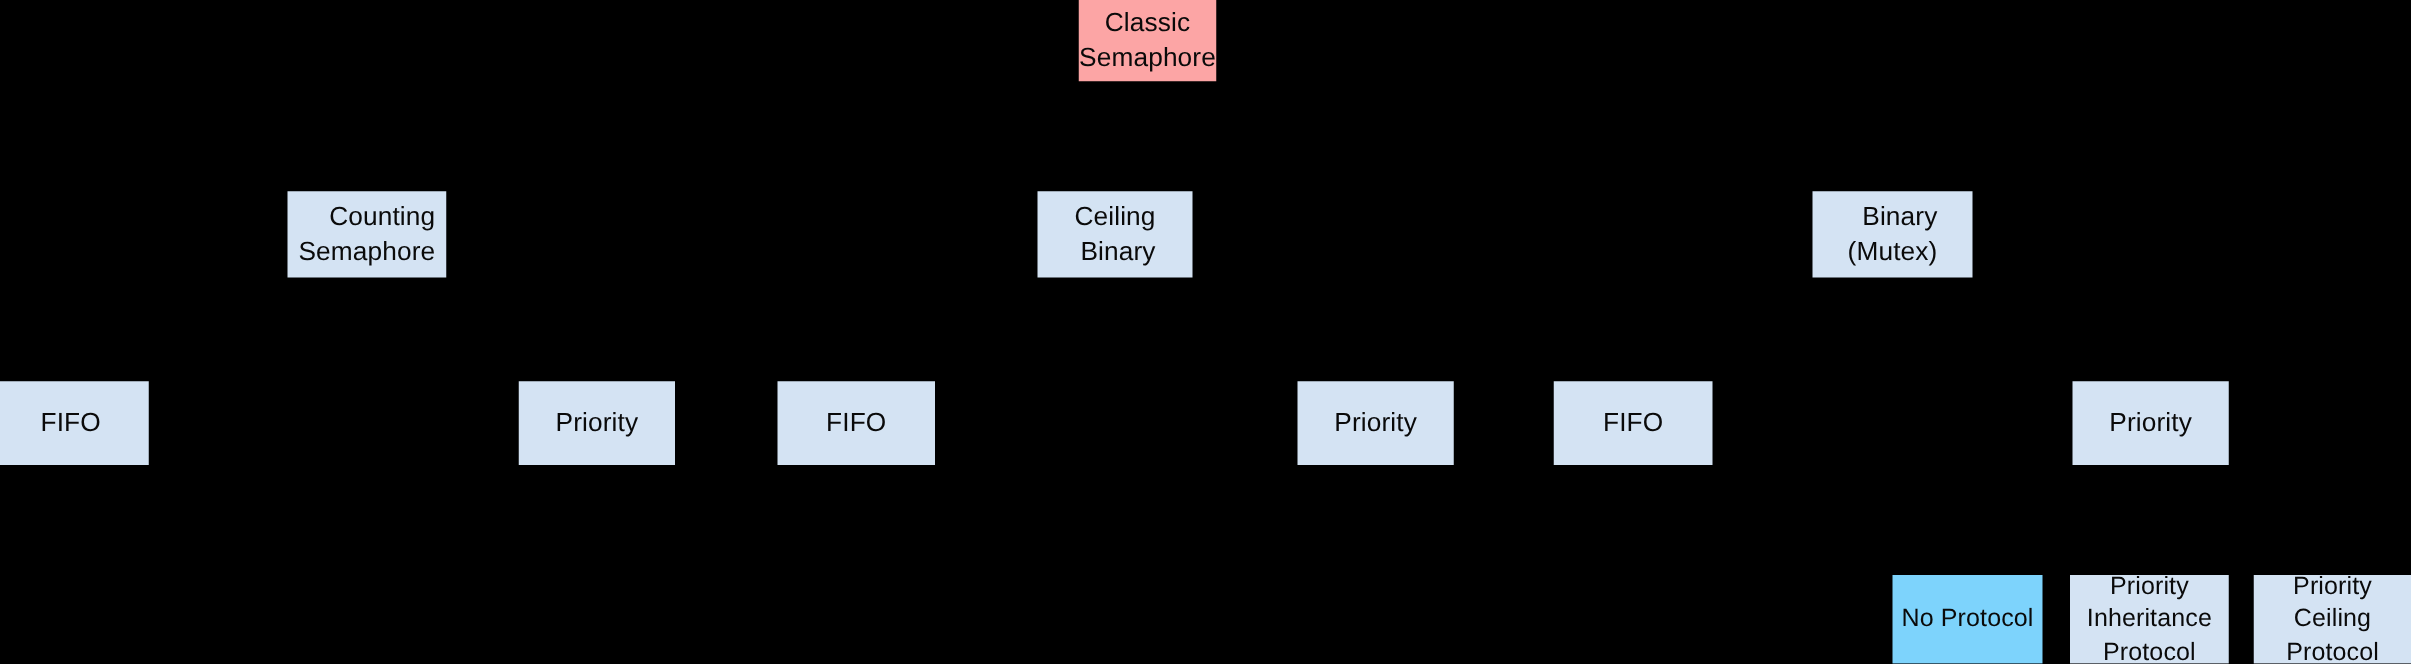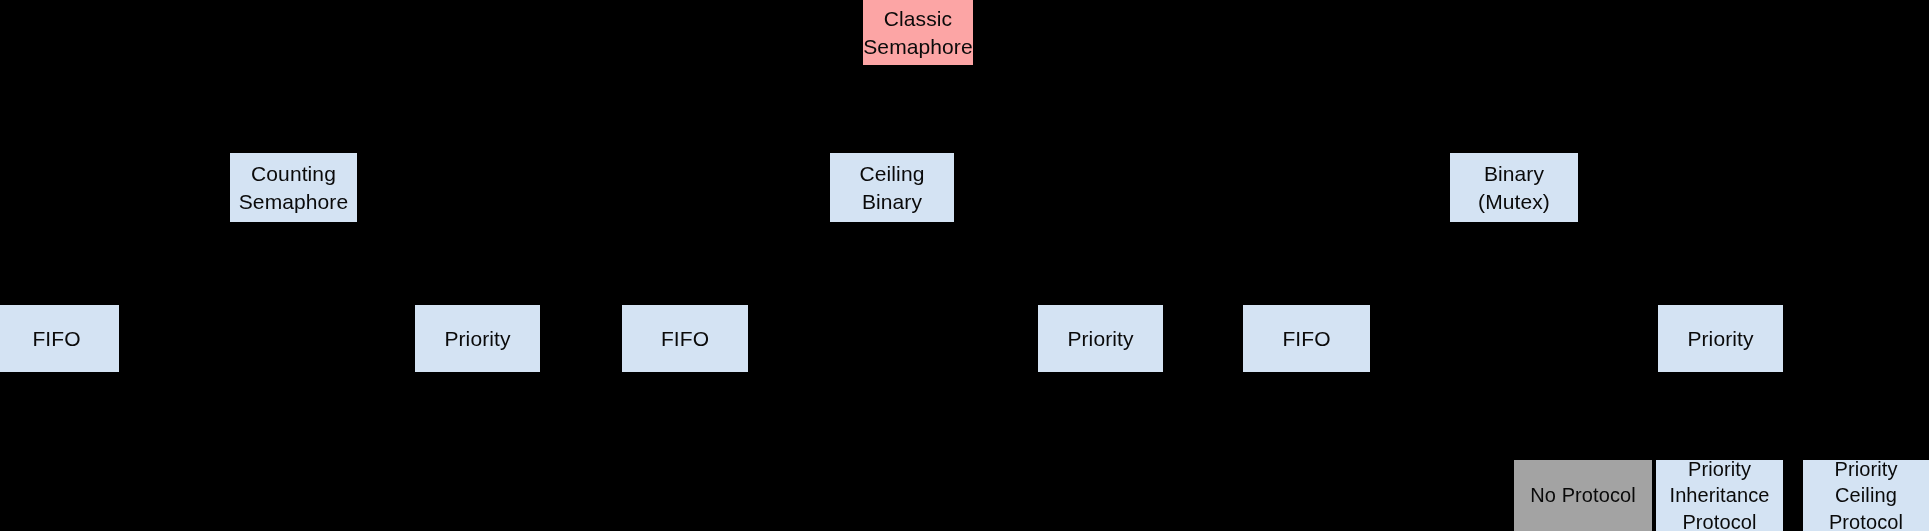--- a/index.html
+++ b/index.html
@@ -27,21 +27,21 @@
     justify-content: center;
     text-align: center;
     font-size: 21px;
     line-height: 1.32;
     letter-spacing: 0.1px;
     box-sizing: border-box;
     padding: 2px 4px;
     white-space: pre-line;
   }
   .node.lvl1 { font-size: 21px; }
-  .node.lvl2 { font-size: 21px; }
+  .node.lvl2 { font-size: 21px; text-align: right; }
   .node.lvl3 { font-size: 21px; }
   .node.lvl4 { font-size: 20px; }
 </style>
 </head>
 <body>
 
 <div id="canvas" style="background: rgb(0, 0, 0);">
     <div class="node lvl1" style="left: 830px; top: 0px; width: 110px; height: 65px; background: #fca5a5; color: rgb(10, 10, 10); margin-left: 33px;">Classic
 Semaphore</div>
     <div class="node lvl2" style="left: 230px; top: 153px; width: 127px; height: 69px; background: rgb(212, 227, 243); color: rgb(10, 10, 10);">Counting
@@ -49,20 +49,20 @@
     <div class="node lvl2" style="left: 830px; top: 153px; width: 124px; height: 69px; background: rgb(212, 227, 243); color: rgb(10, 10, 10);">Ceiling
 Binary</div>
     <div class="node lvl2" style="left: 1450px; top: 153px; width: 128px; height: 69px; background: rgb(212, 227, 243); color: rgb(10, 10, 10);">Binary
 (Mutex)</div>
     <div class="node lvl3" style="left: -6px; top: 305px; width: 125px; height: 67px; background: rgb(212, 227, 243); color: rgb(10, 10, 10);">FIFO</div>
     <div class="node lvl3" style="left: 415px; top: 305px; width: 125px; height: 67px; background: rgb(212, 227, 243); color: rgb(10, 10, 10);">Priority</div>
     <div class="node lvl3" style="left: 622px; top: 305px; width: 126px; height: 67px; background: rgb(212, 227, 243); color: rgb(10, 10, 10);">FIFO</div>
     <div class="node lvl3" style="left: 1038px; top: 305px; width: 125px; height: 67px; background: rgb(212, 227, 243); color: rgb(10, 10, 10);">Priority</div>
     <div class="node lvl3" style="left: 1243px; top: 305px; width: 127px; height: 67px; background: rgb(212, 227, 243); color: rgb(10, 10, 10);">FIFO</div>
     <div class="node lvl3" style="left: 1658px; top: 305px; width: 125px; height: 67px; background: rgb(212, 227, 243); color: rgb(10, 10, 10);">Priority</div>
-    <div class="node lvl4" style="left: 1514px; top: 460px; width: 138px; height: 71px; background: #a3a3a3; color: rgb(10, 10, 10);">No Protocol</div>
+    <div class="node lvl4" style="left: 1514px; top: 460px; width: 120px; height: 71px; background: #7dd3fc; color: rgb(10, 10, 10);">No Protocol</div>
     <div class="node lvl4" style="left: 1656px; top: 460px; width: 127px; height: 71px; background: rgb(212, 227, 243); color: rgb(10, 10, 10);">Priority
 Inheritance
 Protocol</div>
     <div class="node lvl4" style="left: 1803px; top: 460px; width: 126px; height: 71px; background: rgb(212, 227, 243); color: rgb(10, 10, 10);">Priority
 Ceiling
 Protocol</div>
   </div>
 
 </body></html>

